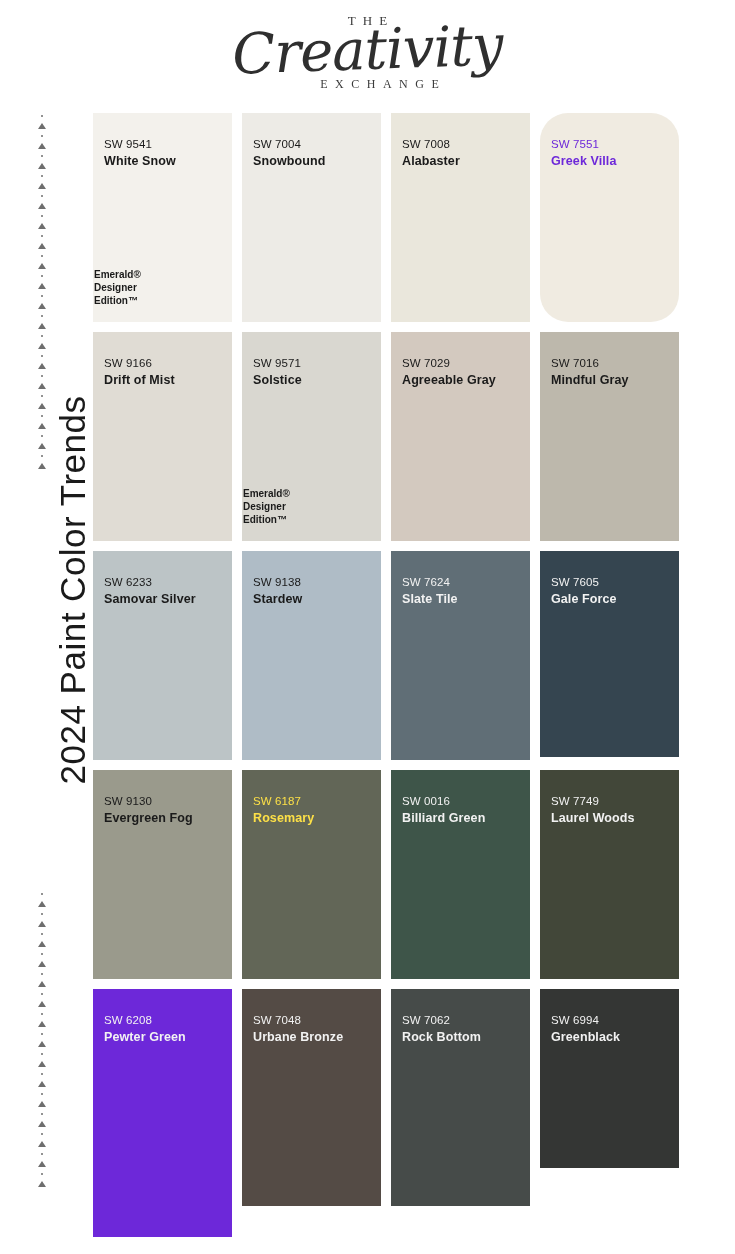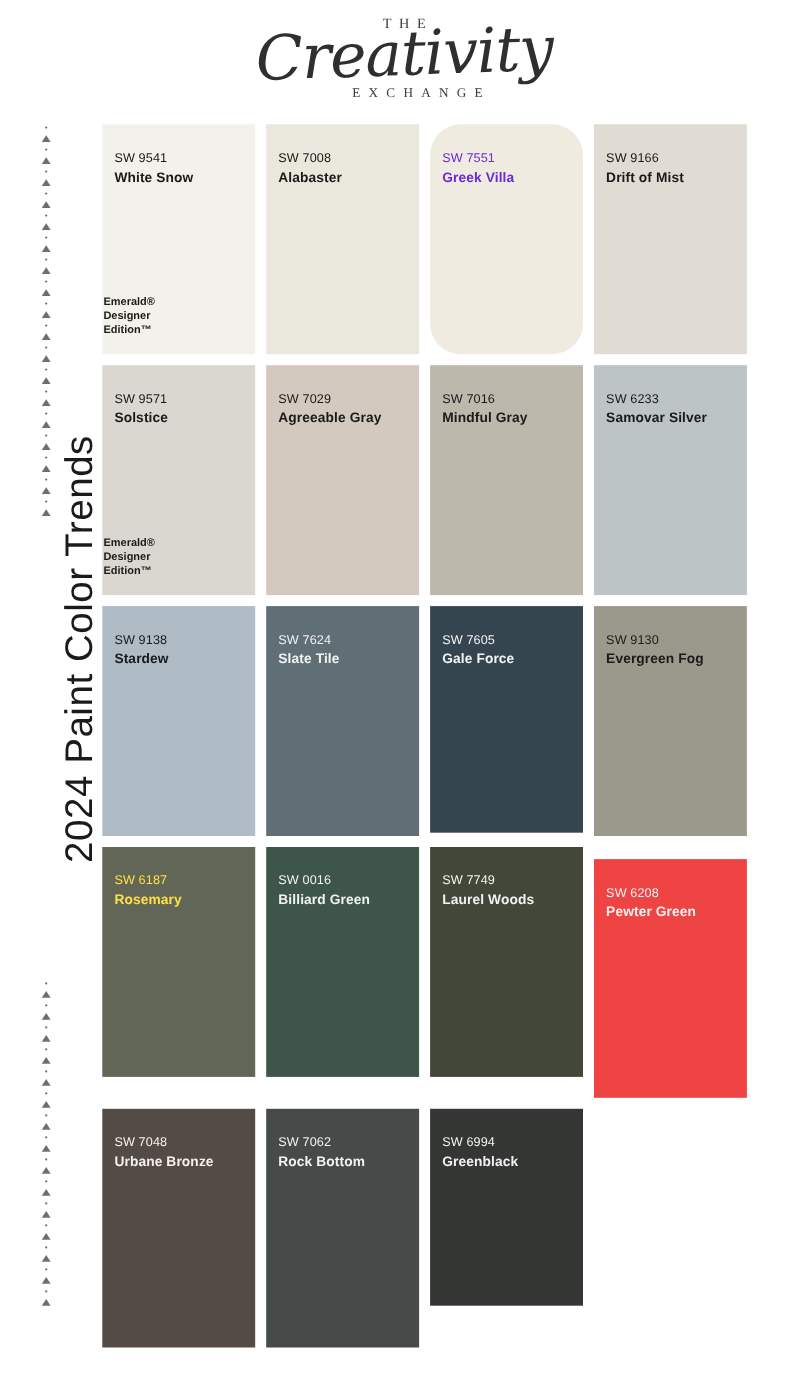--- a/index.html
+++ b/index.html
@@ -227,20 +227,24 @@
     </div>
 
   <div class="grid" id="swatch-grid">
       <div class="swatch" style="background: rgb(243, 241, 236); color: rgb(26, 26, 26); height: 209px;">
         <div class="code">SW 9541</div>
         <div class="name">White Snow</div>
         <div class="note" style="top: 155px; white-space: pre-line;">Emerald®
 Designer
 Edition™</div>
       </div>
+      <div class="swatch" style="background: rgb(237, 235, 230); color: rgb(26, 26, 26); height: 209px;">
+        <div class="code">SW 7004</div>
+        <div class="name">Snowbound</div>
+      </div>
       <div class="swatch" style="background: rgb(234, 231, 220); color: rgb(26, 26, 26); height: 209px;">
         <div class="code">SW 7008</div>
         <div class="name">Alabaster</div>
       </div>
       <div class="swatch" style="background: rgb(240, 235, 225); color: #6d28d9; height: 209px; border-radius: 28px;">
         <div class="code">SW 7551</div>
         <div class="name">Greek Villa</div>
       </div>
       <div class="swatch" style="background: rgb(224, 220, 212); color: rgb(26, 26, 26); height: 209px;">
         <div class="code">SW 9166</div>
@@ -286,21 +290,21 @@
         <div class="name">Rosemary</div>
       </div>
       <div class="swatch" style="background: rgb(62, 85, 73); color: rgb(242, 242, 242); height: 209px;">
         <div class="code">SW 0016</div>
         <div class="name">Billiard Green</div>
       </div>
       <div class="swatch" style="background: rgb(66, 71, 57); color: rgb(242, 242, 242); height: 209px;">
         <div class="code">SW 7749</div>
         <div class="name">Laurel Woods</div>
       </div>
-      <div class="swatch" style="background: #ef4444; color: rgb(242, 242, 242); height: 217px; margin-top: 11px;">
+      <div class="swatch" style="background: #6d28d9; color: rgb(242, 242, 242); height: 248px;">
         <div class="code">SW 6208</div>
         <div class="name">Pewter Green</div>
       </div>
       <div class="swatch" style="background: rgb(84, 75, 69); color: rgb(242, 242, 242); height: 217px;">
         <div class="code">SW 7048</div>
         <div class="name">Urbane Bronze</div>
       </div>
       <div class="swatch" style="background: rgb(70, 75, 73); color: rgb(242, 242, 242); height: 217px;">
         <div class="code">SW 7062</div>
         <div class="name">Rock Bottom</div>

